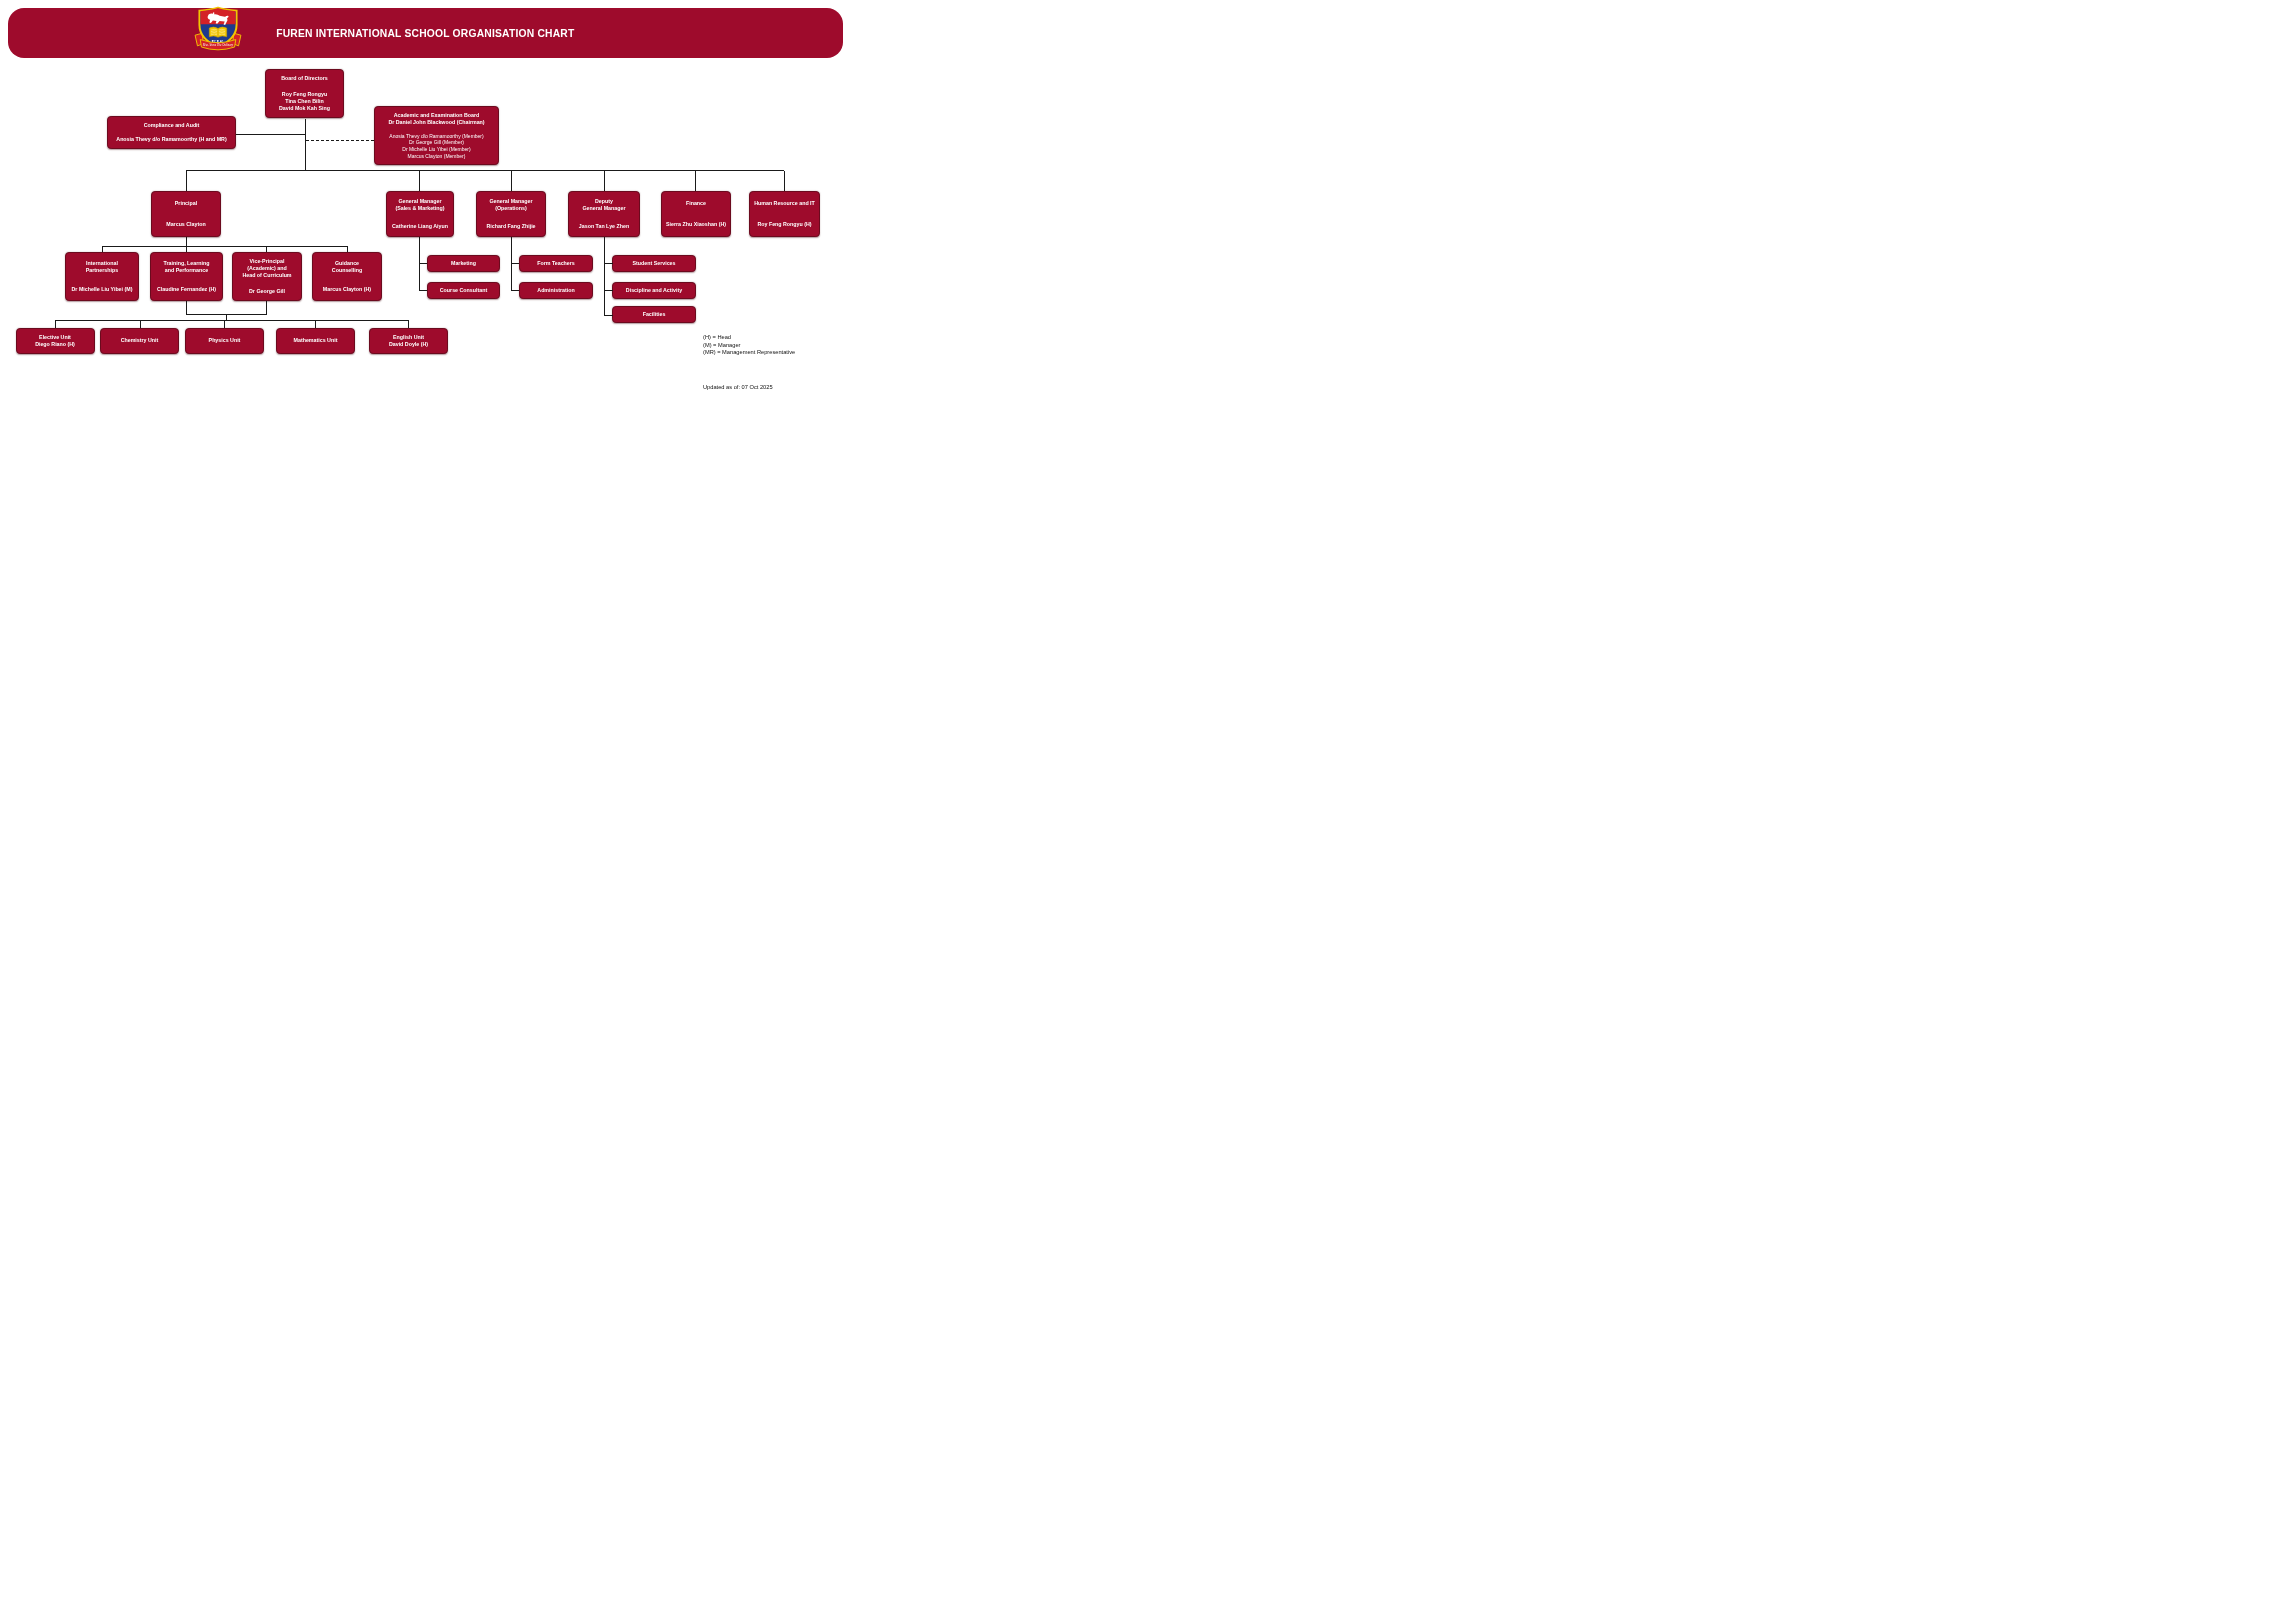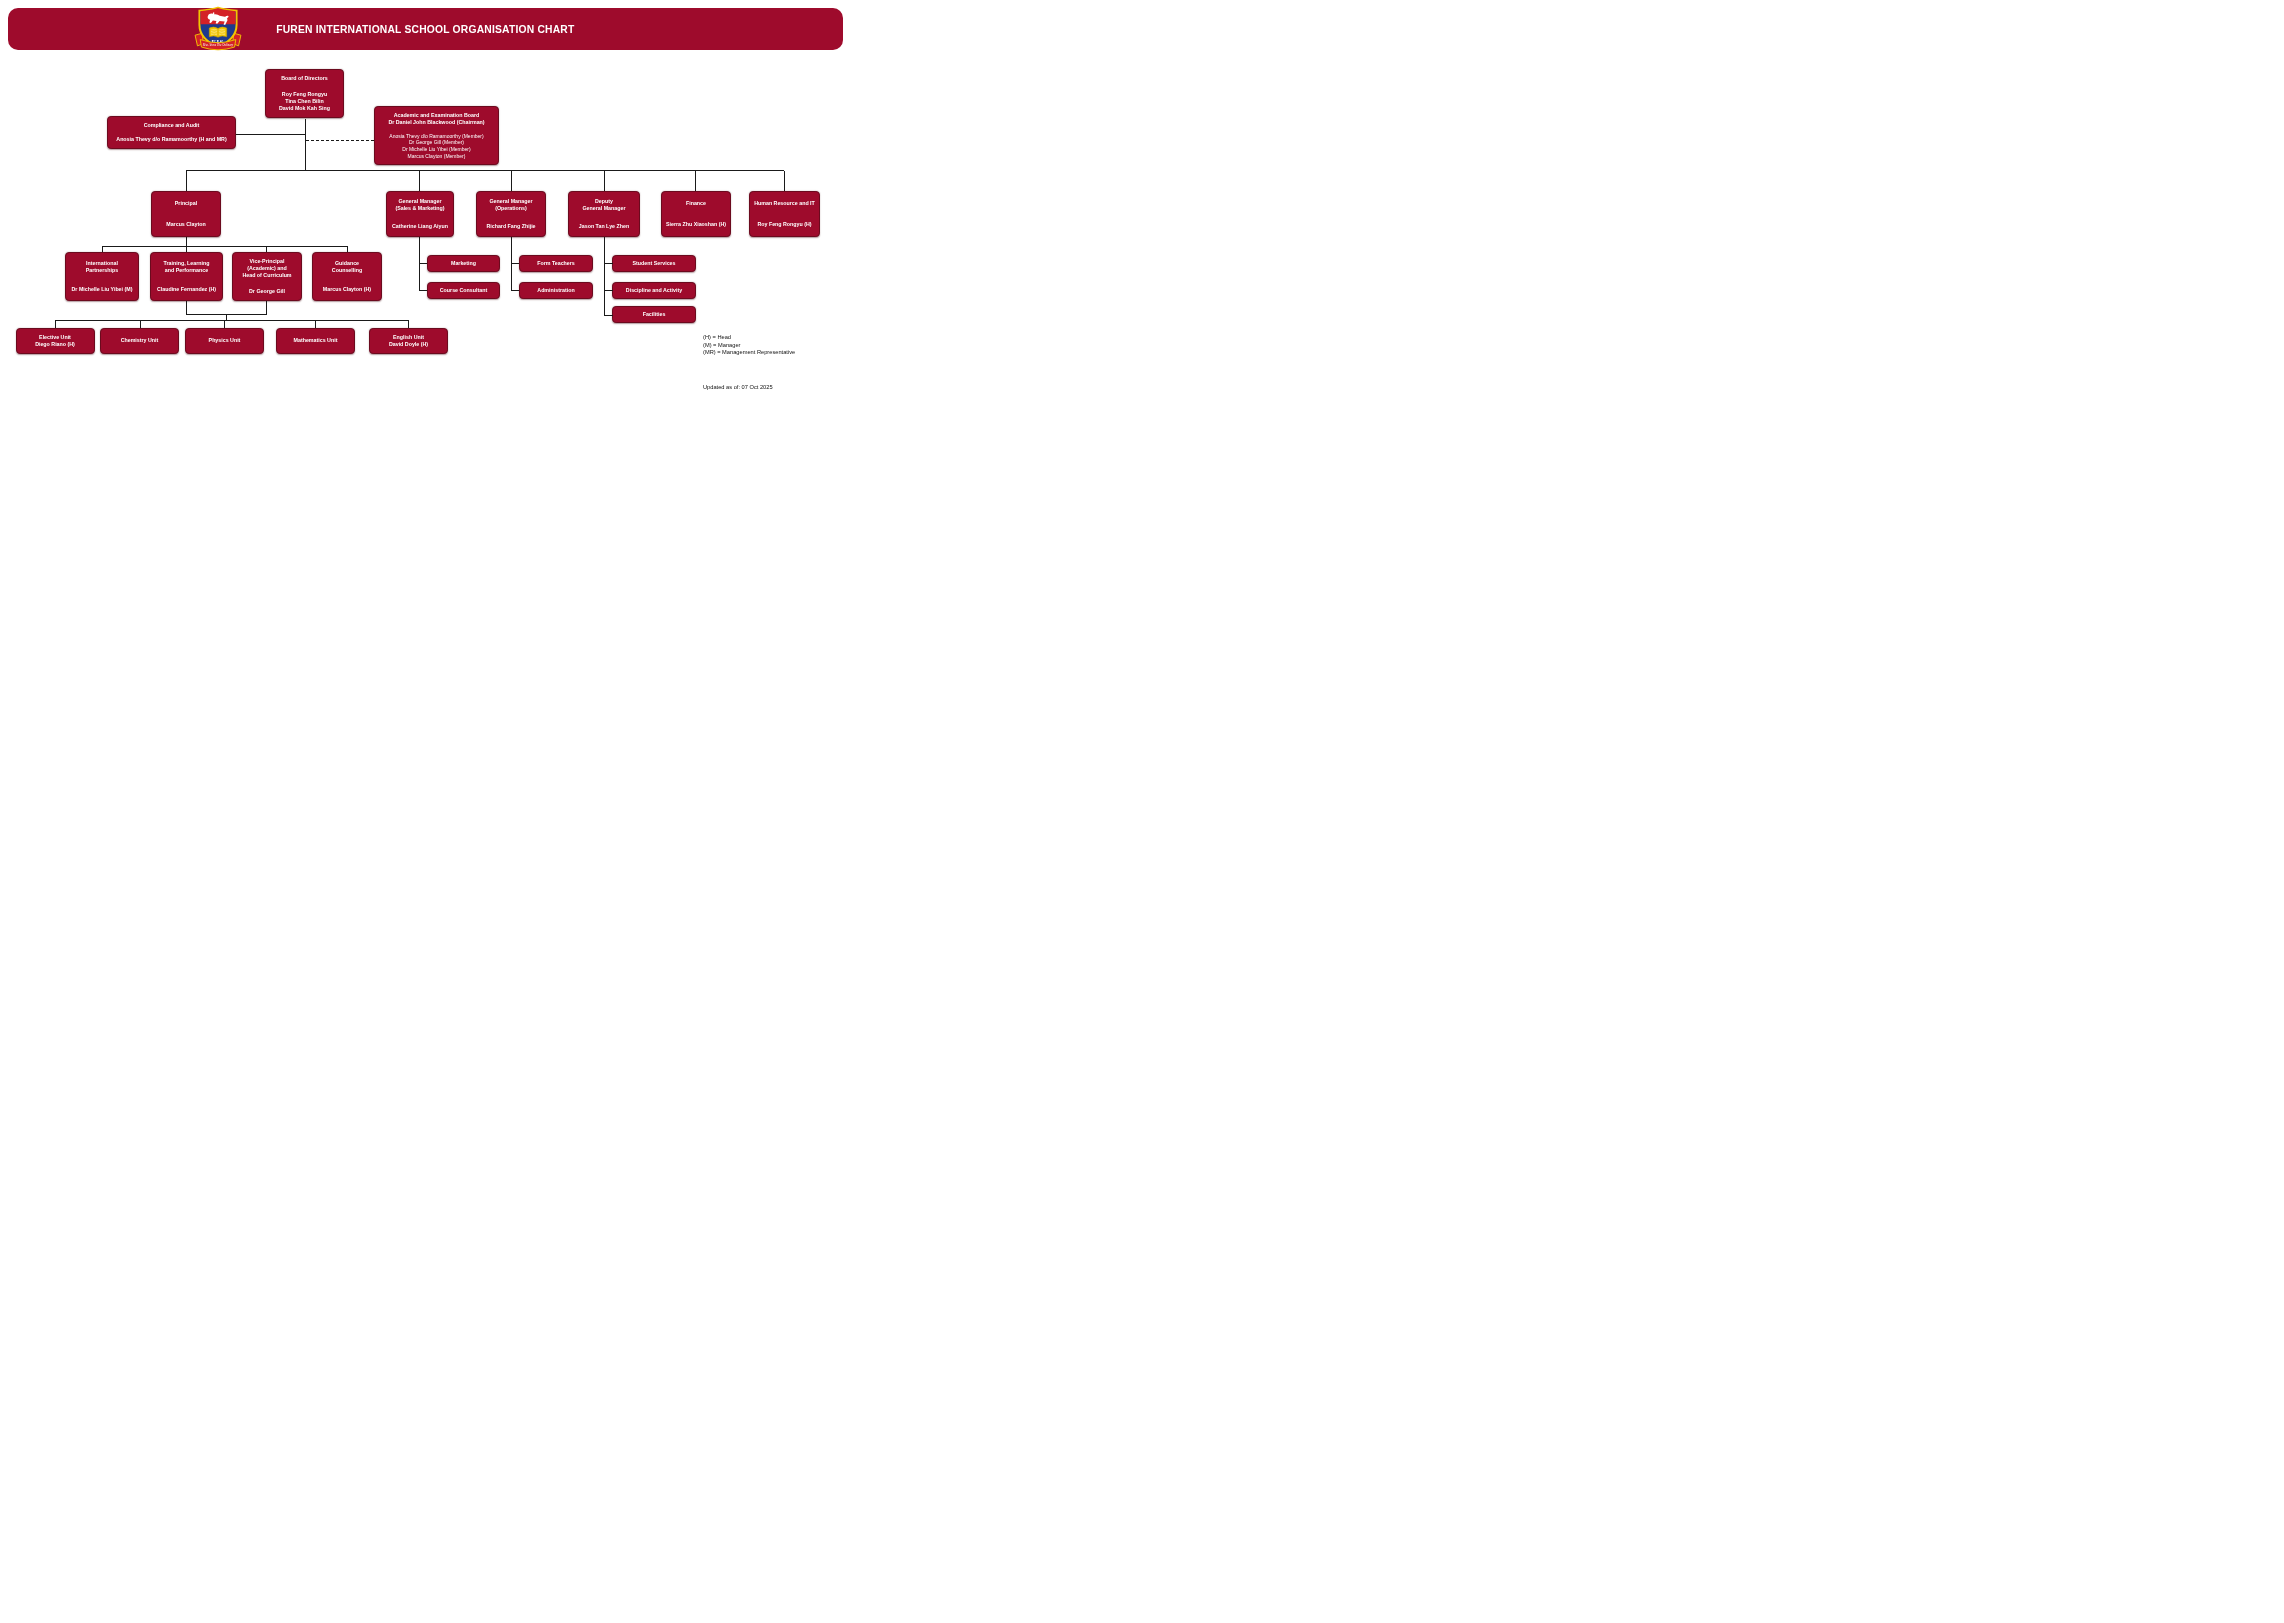--- a/index.html
+++ b/index.html
@@ -2,22 +2,22 @@
 <html style="--brand: #9E0B2C; --box: #9E0B2C; --box-border: #6B0A1E; --line: #1a1a1a; --shield-red: #D42127; --shield-blue: #1E3A8C; --gold: #F2C500; --text-dark: #111111;font-size:7.3px"><head>
 <meta charset="utf-8">
 <style>
   :root{
     --brand:#9E0B2C; --box:#9E0B2C; --box-border:#6B0A1E; --line:#1a1a1a;
     --shield-red:#D42127; --shield-blue:#1E3A8C; --gold:#F2C500; --text-dark:#111111;
   }
   html,body{margin:0;padding:0;background:#fff;}
   body{width:850px;height:406px;position:relative;overflow:hidden;
        font-family:"Liberation Sans", sans-serif;}
-  .header-bar{position:absolute;left:7.8px;top:7.8px;width:835px;height:42px;
-      background:var(--brand);border-radius:10px;}
+  .header-bar{position:absolute;left:7.8px;top:7.8px;width:835px;height:50px;
+      background:var(--brand);border-radius:16px;}
   .page-title{position:absolute;left:50%;top:50%;transform:translate(-50%,-50%);
       color:#fff;font-weight:bold;font-size:10.3px;letter-spacing:0.2px;white-space:nowrap;}
   .logo{position:absolute;left:192px;top:6.4px;width:52px;height:45px;}
   .chart{position:absolute;left:0;top:0;width:100%;height:100%;}
   .node{position:absolute;box-sizing:border-box;background:var(--box);
       border:0.7px solid var(--box-border);border-radius:4.1px;color:#fff;
       font-weight:bold;font-size:5.3px;line-height:1.32;text-align:center;
       display:flex;flex-direction:column;justify-content:space-around;align-items:center;
       padding:1.4px 0.9px;box-shadow:0 0.9px 1.4px rgba(60,0,12,.4);}
   .grp{display:flex;flex-direction:column;align-items:center;}

